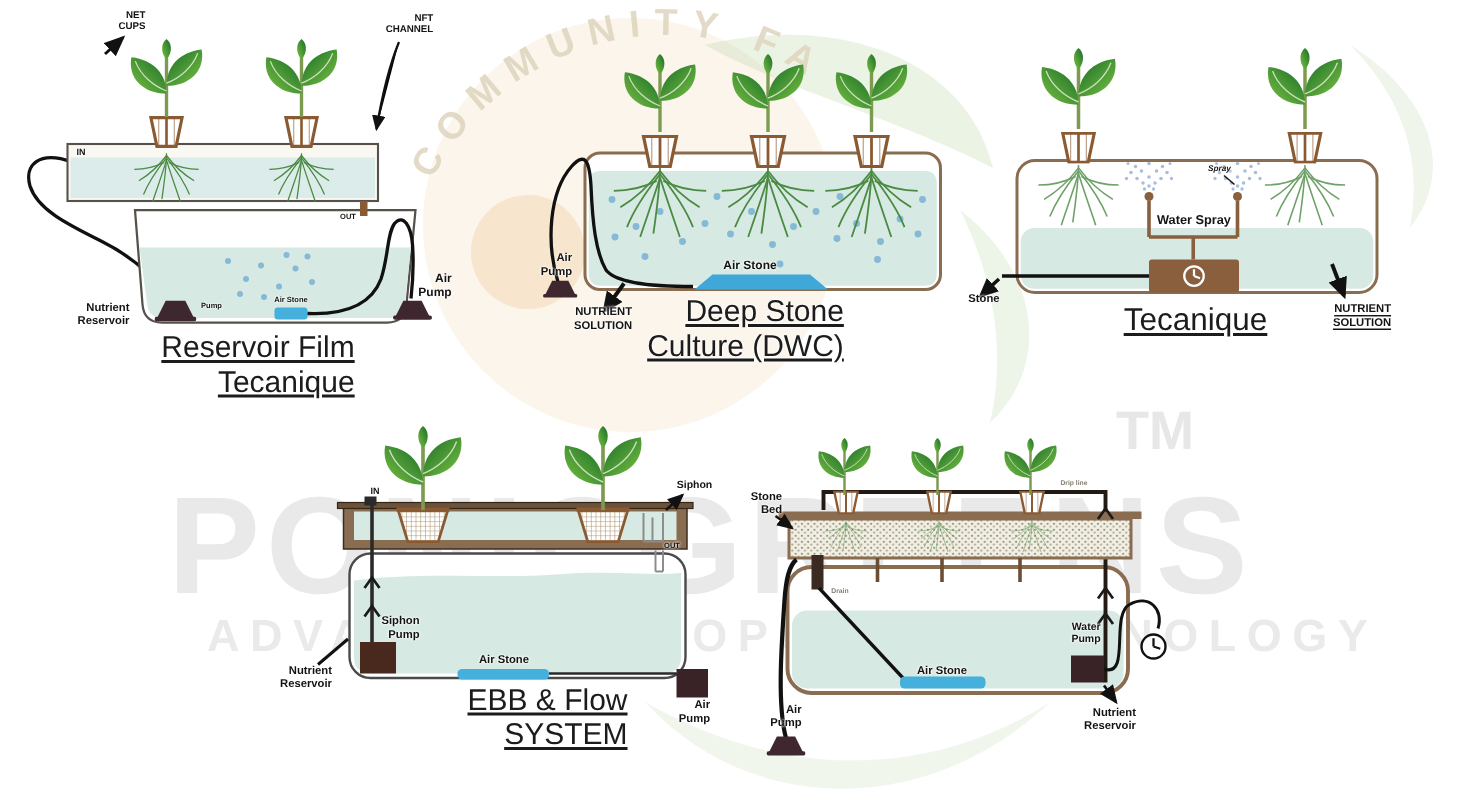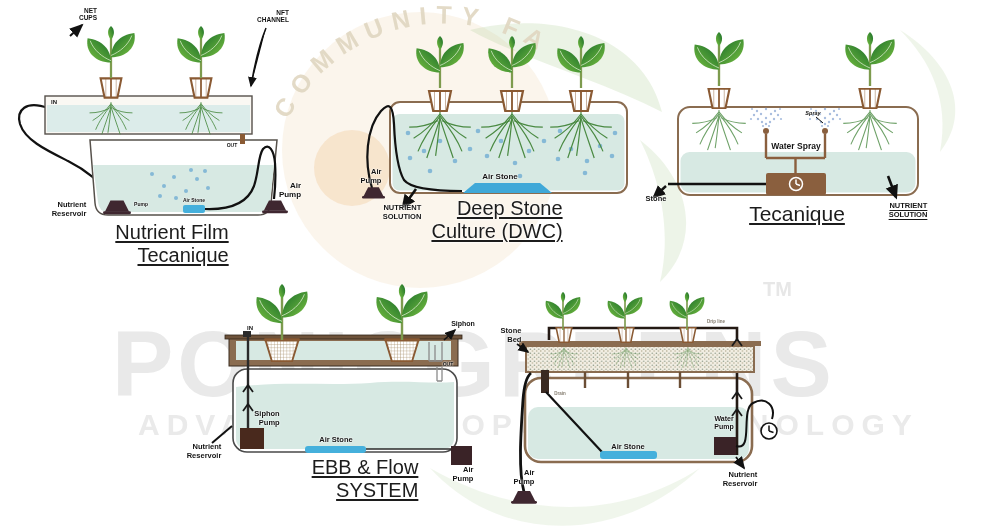--- a/index.html
+++ b/index.html
@@ -4,21 +4,21 @@
 <style>
   html,body{margin:0;padding:0;background:#fff;}
   #stage{position:relative;width:989px;height:532px;overflow:hidden;background:#ffffff;
          font-family:"Liberation Sans",sans-serif;}
   
   #watermark{position:absolute;inset:0;z-index:0;}
   .wm-brand{position:absolute;left:112px;top:312px;font-size:92px;font-weight:bold;
             letter-spacing:4px;color:#e9e9e9;white-space:nowrap;}
   .wm-tagline{position:absolute;left:138px;top:408px;font-size:30px;font-weight:bold;
             letter-spacing:7px;color:#eaeaea;white-space:nowrap;}
-  .wm-tm{position:absolute;left:744px;top:278px;font-size:20px;font-weight:bold;color:#e7e7e7;margin-left:19px;}
+  .wm-tm{position:absolute;left:744px;top:266px;font-size:36px;font-weight:bold;color:#e7e7e7;}
   
   #art{position:absolute;inset:0;z-index:1;}
   #labels{position:absolute;inset:0;z-index:2;pointer-events:none;}
   .lbl{position:absolute;font-weight:bold;color:#141414;text-align:right;line-height:1.15;
        transform:translateX(-50%);white-space:pre-line;
        text-shadow:0 0 2px #fff,0 0 2px #fff;}
   .title{font-weight:normal;color:#1c1c1c;letter-spacing:0px;}
   .u{text-decoration:underline;text-underline-offset:2px;}
   .it{font-style:italic;font-weight:600;}
   .tiny{color:#857d70;font-weight:600;text-shadow:none;}
@@ -300,21 +300,21 @@
     <div class="lbl" style="left:273px;top:9px;font-size:6.5px">NFT
 CHANNEL</div>
     <div class="lbl" style="left:54px;top:99px;font-size:6px">IN</div>
     <div class="lbl" style="left:232px;top:143px;font-size:5px">OUT</div>
     <div class="lbl" style="left:141px;top:202px;font-size:5px">Pump</div>
     <div class="lbl" style="left:194px;top:198px;font-size:5px">Air Stone</div>
     <div class="lbl" style="left:69px;top:201px;font-size:7.5px">Nutrient
 Reservoir</div>
     <div class="lbl" style="left:290px;top:181px;font-size:8px">Air
 Pump</div>
-    <div class="lbl title u" style="left:172px;top:221px;font-size:20px">Nutrient Film
+    <div class="lbl title u" style="left:172px;top:221px;font-size:20px">Reservoir Film
 Tecanique</div>
 
     <div class="lbl" style="left:371px;top:168px;font-size:7.5px">Air
 Pump</div>
     <div class="lbl" style="left:500px;top:172px;font-size:8px">Air Stone</div>
     <div class="lbl" style="left:402px;top:204px;font-size:7.5px">NUTRIENT
 SOLUTION</div>
     <div class="lbl title u" style="left:497px;top:197px;font-size:20px">Deep Stone
 Culture (DWC)</div>
 

